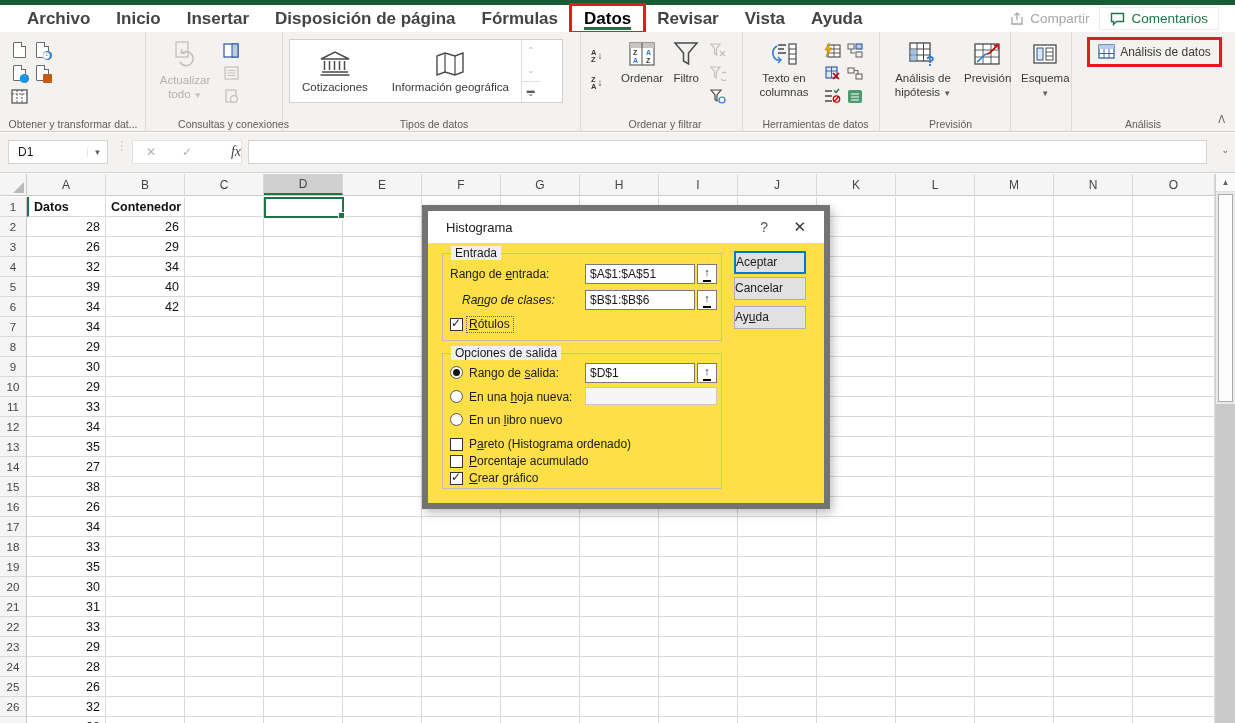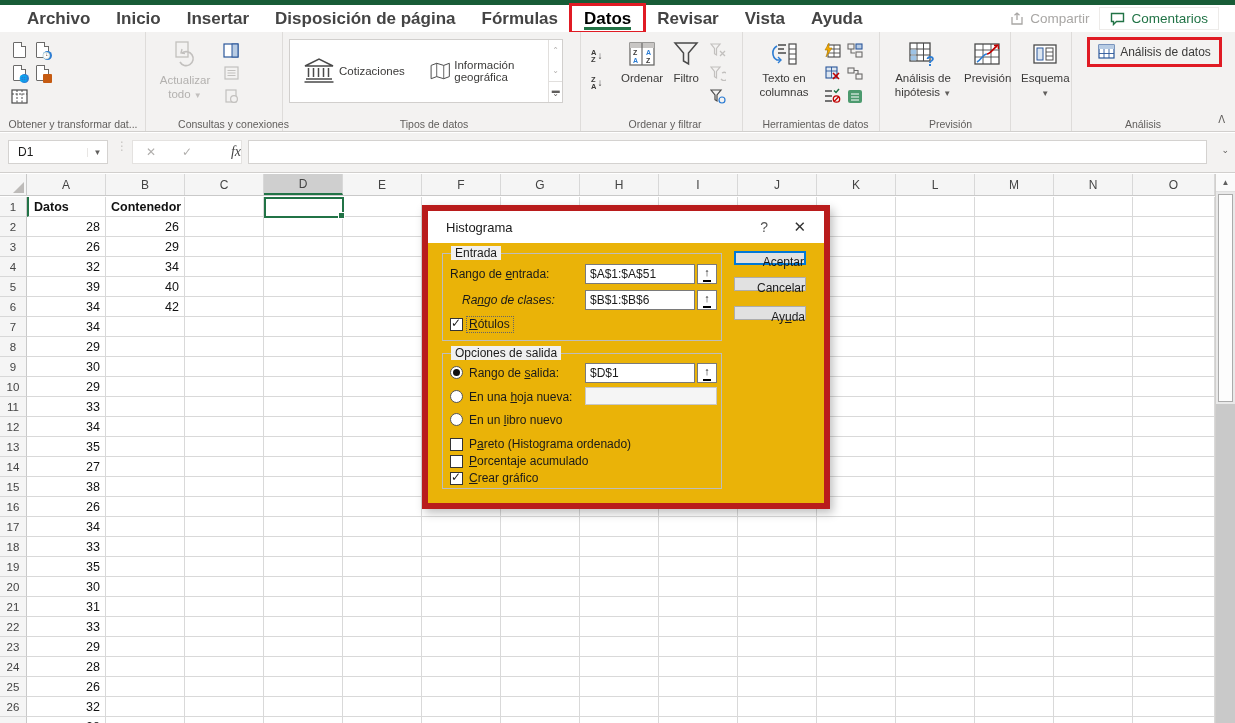--- a/index.html
+++ b/index.html
@@ -33,21 +33,21 @@
   .sicon { width:18px; height:18px; display:flex; align-items:center; justify-content:center; }
 
   
   .doc { position:relative; width:13px; height:16px; border:1.3px solid #6b6a69; border-radius:1px; background:#fff; }
   .doc::before { content:""; position:absolute; right:-1px; top:-1px; width:4px; height:4px; background:#f3f2f1; border-left:1.3px solid #6b6a69; border-bottom:1.3px solid #6b6a69; }
   .doc .acc { position:absolute; right:-4px; bottom:-3px; width:9px; height:9px; border-radius:50%; font-size:7px; line-height:9px; text-align:center; color:#fff; }
   .acc.blue { background:#2b7cd3; } .acc.orange{ background:#c55a11; border-radius:1px; }
 
   
   .gallery { display:flex; background:#fff; border:1px solid #d1cfcd; height:64px; width:274px; margin-top:2px; }
-  .gal-item { display:flex; flex-direction:row; align-items:center; gap:3px; font-size:11.5px; color:#3b3a39; padding:0 12px; }
+  .gal-item { display:flex; flex-direction:column; align-items:center; justify-content:center; gap:3px; font-size:11.5px; color:#3b3a39; padding:0 12px; }
   .gal-scroll { width:19px; border-left:1px solid #e1dfdd; display:flex; flex-direction:column; }
   .gal-scroll > div { flex:1; display:flex; align-items:center; justify-content:center; font-size:8px; color:#b3b1af; }
   .gal-scroll .more { color:#605e5c; border-top:1px solid #e1dfdd; flex-direction:column; line-height:3px; }
 
   .azicon { display:flex; align-items:center; gap:1px; }
   .azletters { display:flex; flex-direction:column; font-size:7.5px; font-weight:bold; color:#3b3a39; line-height:7px; }
   .azarrow { font-size:10px; color:#3b3a39; }
 
   svg.oicon { display:block; }
 
@@ -84,33 +84,33 @@
   .sel-overlay { position:absolute; left:264px; top:0px; width:80px; height:21px; border:2px solid #217346; pointer-events:none; }
   .sel-overlay::after { content:""; position:absolute; right:-3px; bottom:-3px; width:5px; height:5px; background:#217346; border:1px solid #fff; }
 
   
   .v-scroll { position:absolute; right:0; top:174px; width:20px; height:549px; background:#e9e9e9; border-left:1px solid #d1cfcd; }
   .vs-up { height:18px; background:#fafafa; border-bottom:1px solid #e0e0e0; text-align:center; font-size:8px; color:#606060; line-height:18px; }
   .vs-thumb { position:absolute; left:2px; right:2px; top:20px; height:208px; background:#fdfdfd; border:1px solid #ababab; }
   .vs-track-low { position:absolute; left:0; right:0; top:230px; bottom:0; background:#c9c9c9; }
 
   
-  .dlg-wrap { position:absolute; left:422px; top:205px; width:408px; height:304px; border:6px solid #b91c1c; background:#eab308; box-shadow:3px 4px 9px rgba(0,0,0,0.25); }
+  .dlg-wrap { position:absolute; left:422px; top:205px; width:408px; height:304px; border:6px solid #737373; background:#fde047; box-shadow:3px 4px 9px rgba(0,0,0,0.25); }
   .dlg-title { height:32px; background:#fff; display:flex; align-items:center; font-size:13px; color:#1a1a1a; padding-left:18px; position:relative; }
   .dlg-help { position:absolute; right:56px; top:8px; font-size:14px; color:#555; }
   .dlg-close { position:absolute; right:18px; top:7px; font-size:15px; color:#333; }
   .dlg-body { position:relative; height:260px; font-size:12px; color:#1a1a1a;border-radius:22px; }
   .groupbox { position:absolute; border:1px solid #bdbdbd; }
   .gb-title { position:absolute; top:-8px; left:8px; background:#f0f0f0; padding:0 4px; font-size:12px; }
   .dlg-lbl { position:absolute; white-space:nowrap; }
   .dlg-input { position:absolute; height:20px; background:#fff; border:1px solid #7a7a7a; font-size:12px; padding:2px 4px; color:#1a1a1a; }
   .dlg-input.disabled { background:#f5f5f5; border:1px solid #c8c8c8; }
   .range-btn { position:absolute; width:20px; height:20px; background:#fff; border:1px solid #7a7a7a; display:flex; align-items:flex-start; justify-content:center; }
   .range-btn span { font-size:11px; font-weight:bold; line-height:15px; border-bottom:2px solid #000; padding:0 1px; }
-  .dlg-btn { position:absolute; left:306px; width:72px; height:14px; background:#e1e1e1; border:1px solid #adadad; font-size:12px; text-align:right; line-height:20px; color:#1a1a1a; }
+  .dlg-btn { position:absolute; left:306px; width:72px; height:23px; background:#e1e1e1; border:1px solid #adadad; font-size:12px; text-align:left; line-height:20px; color:#1a1a1a; }
   .dlg-btn.default { border:2px solid #0078d7; line-height:18px; }
   .cb { position:absolute; width:13px; height:13px; border:1px solid #333; background:#fff; }
   .cb.checked::after { content:"✓"; position:absolute; left:0px; top:-3px; font-size:12px; font-weight:bold; color:#1a1a1a; }
   .rb { position:absolute; width:13px; height:13px; border:1px solid #555; border-radius:50%; background:#fff; }
   .rb.sel::after { content:""; position:absolute; left:2px; top:2px; width:7px; height:7px; border-radius:50%; background:#111; }
   .focus-dotted { outline:1px dotted #666; padding:0 3px 1px 2px; }
   u { text-decoration:underline; }
 </style>
 </head>
 <body>

